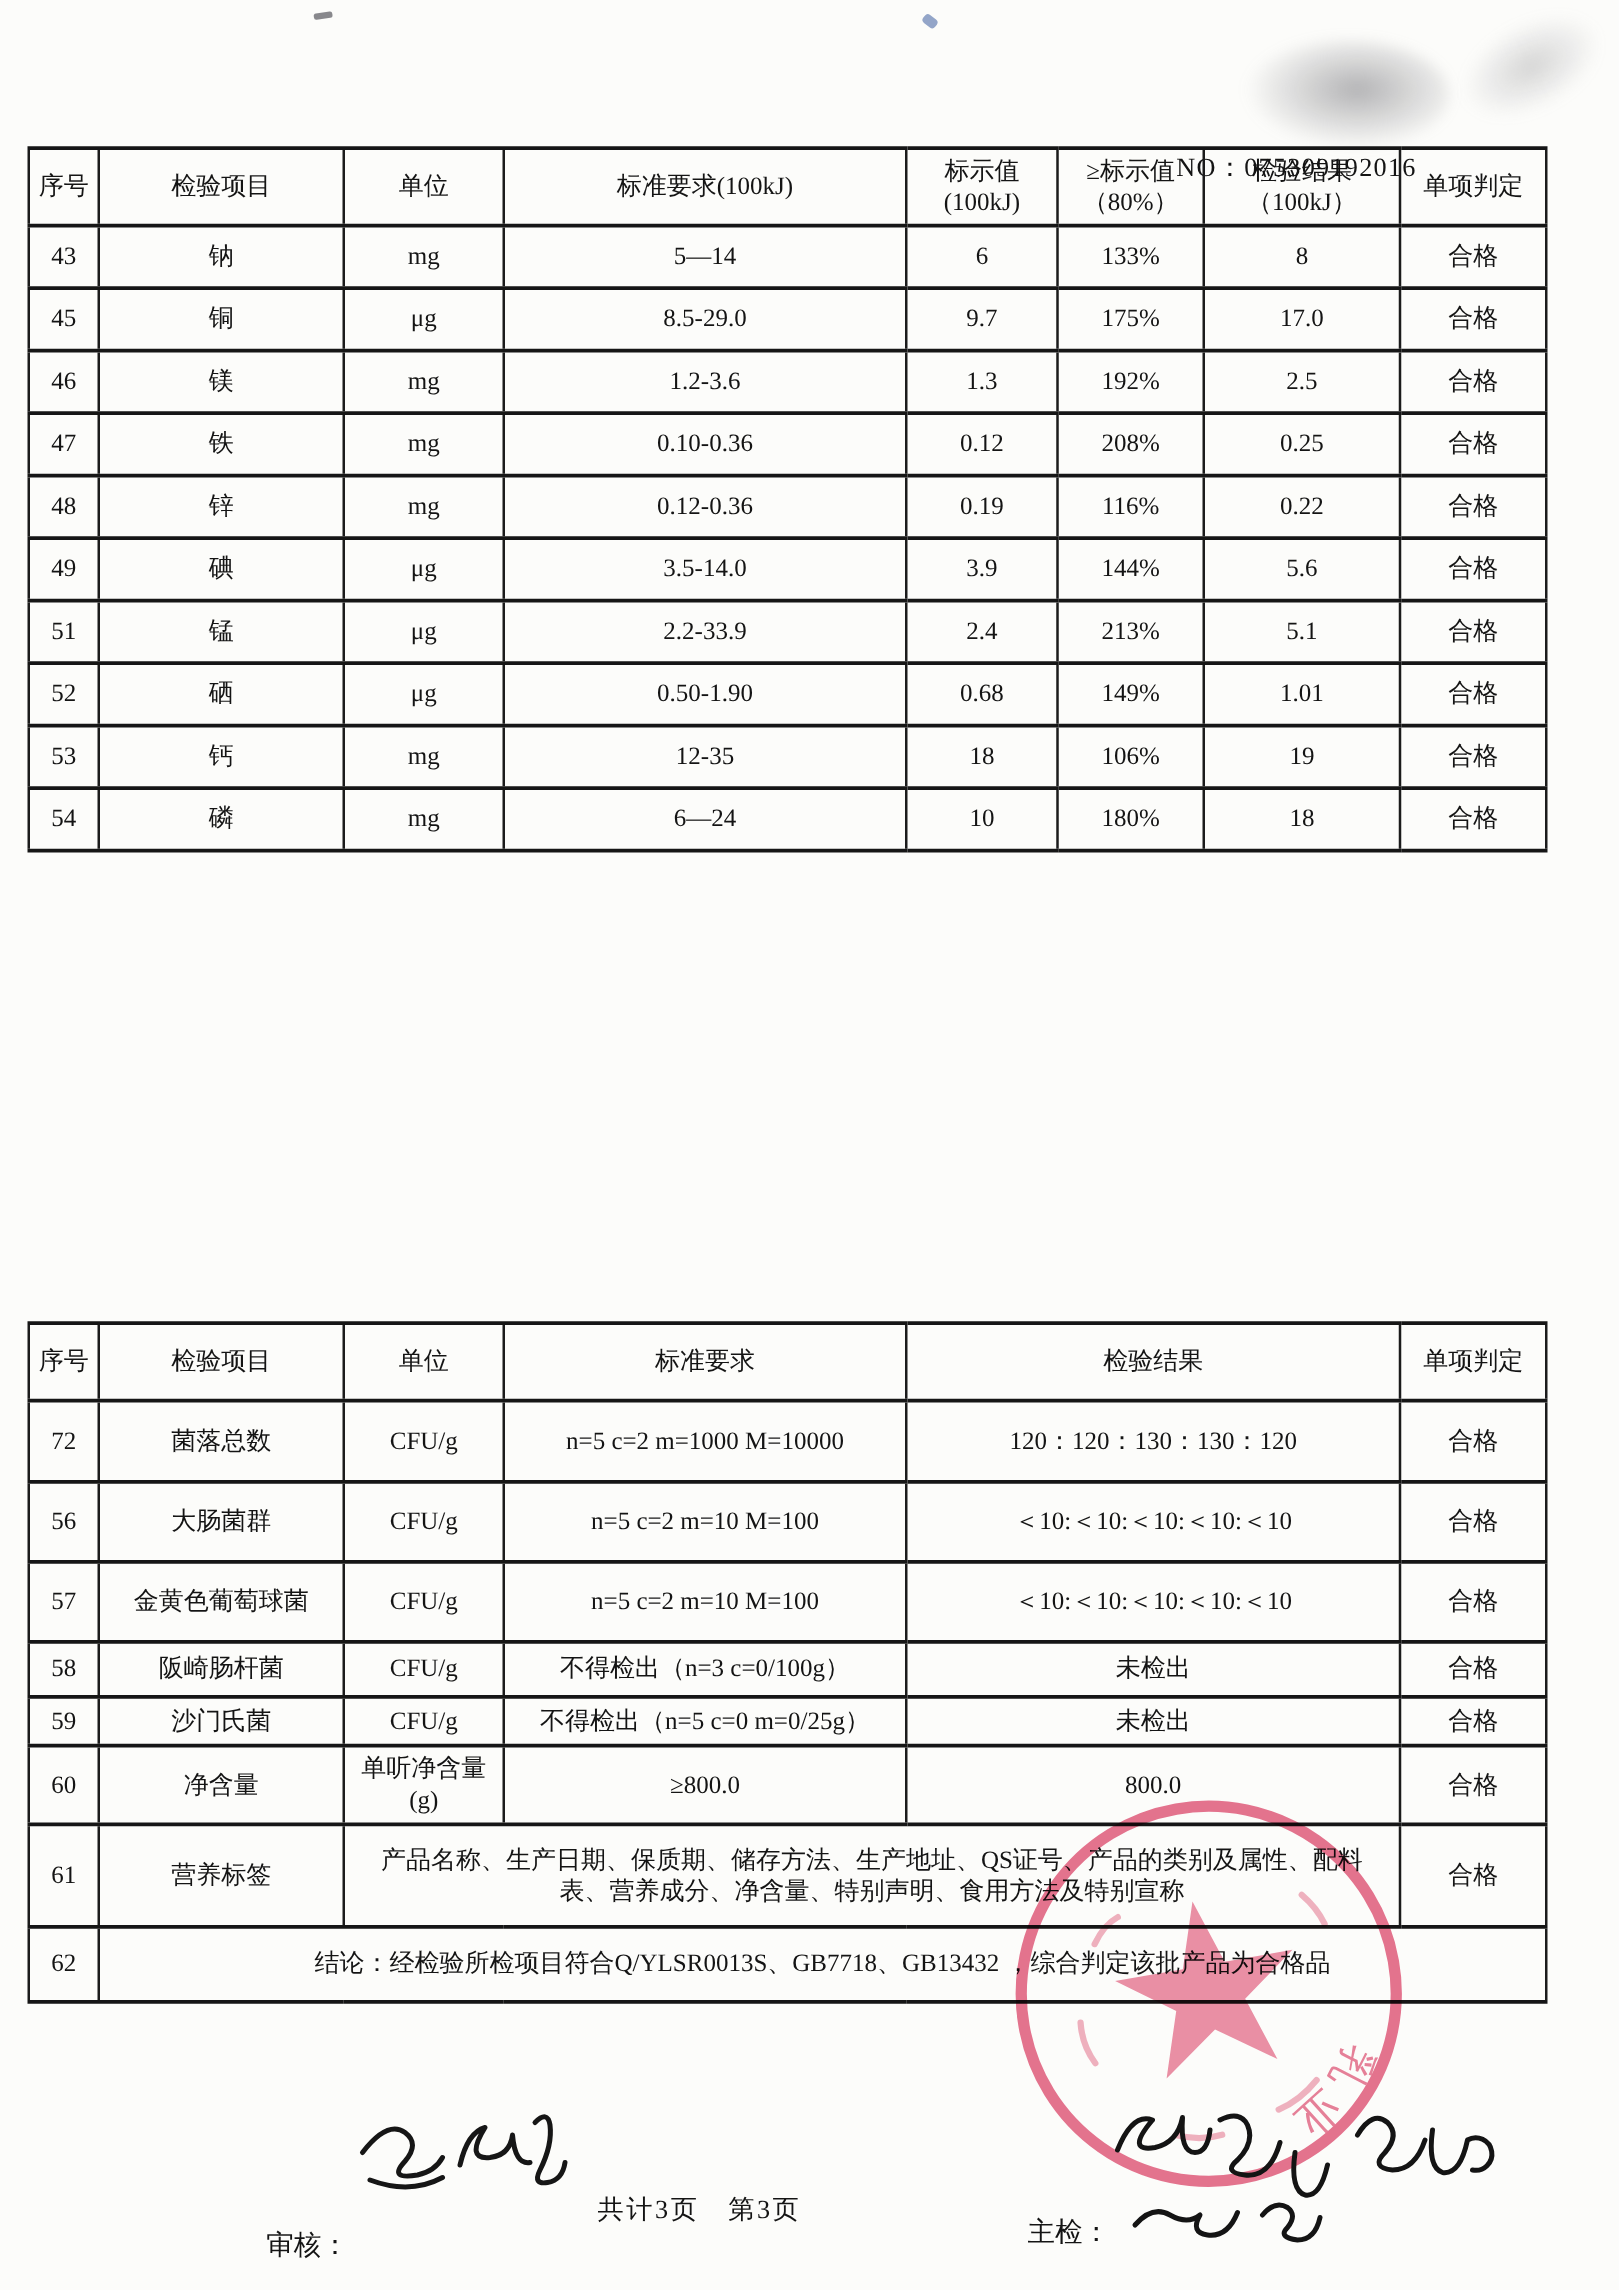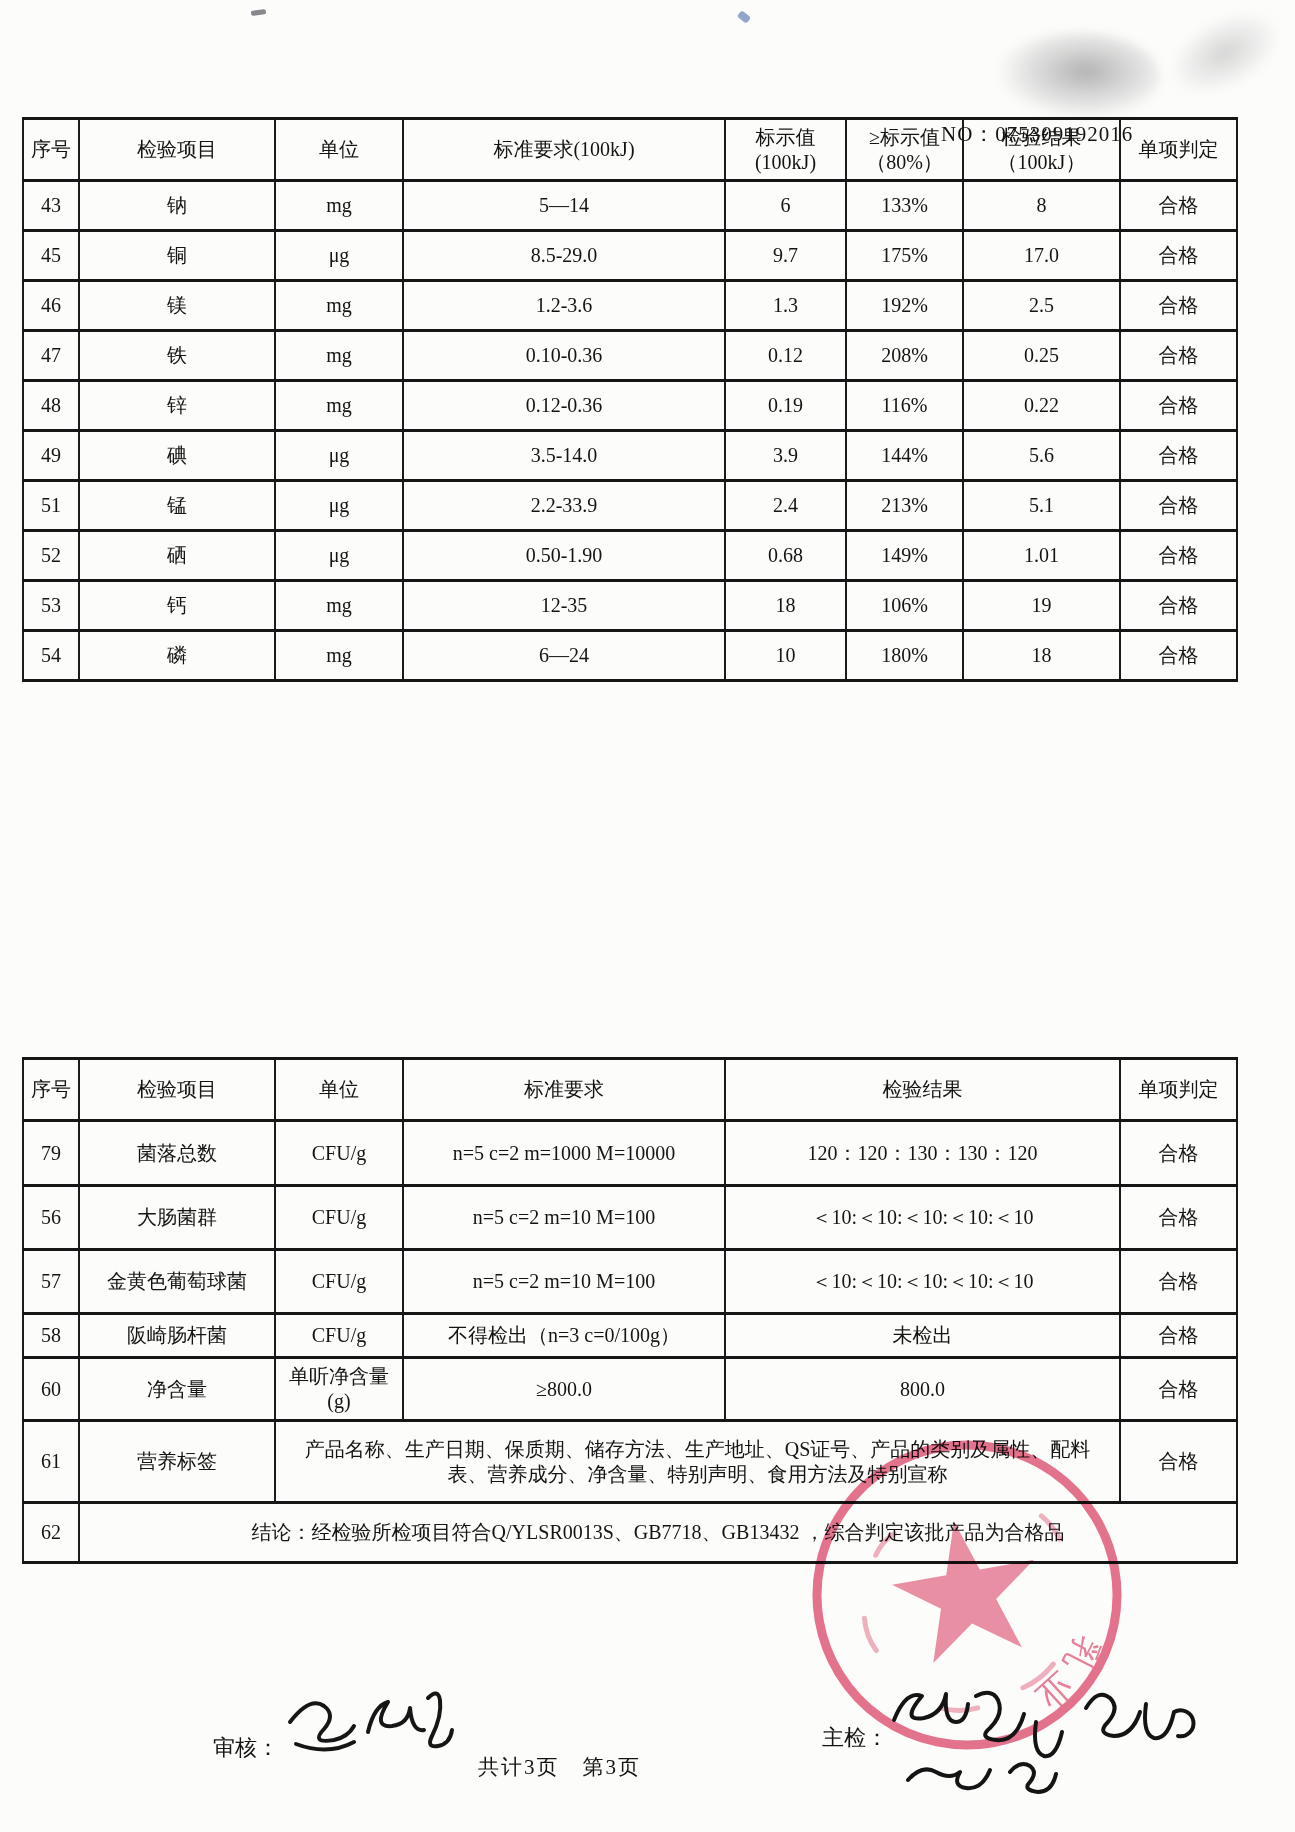--- a/index.html
+++ b/index.html
@@ -20,21 +20,21 @@
     border-top:3px solid #161616;border-bottom:3px solid #161616;
     text-align:center;vertical-align:middle;
     font-size:20px;font-weight:normal;line-height:1.25;
     white-space:pre-line;overflow:hidden;padding:2px 6px;
   }
   #minerals-table{left:22px;top:117px;width:1214px;}
   #micro-table{left:22px;top:1057px;width:1214px;}
   #minerals-table thead tr{height:62px;}
   #minerals-table tbody tr{height:50px;}
   .long-text{font-size:20px;text-align:center;padding:2px 10px;}
-  .footer-label{position:absolute;font-size:22px;}
+  .footer-label{position:absolute;font-size:22px;margin-top:48px;}
   .page-info{position:absolute;left:478px;top:1753px;font-size:21px;letter-spacing:2px;}
   .sig{position:absolute;z-index:4;}
   .stamp{position:absolute;left:792px;top:1420px;z-index:3;mix-blend-mode:multiply;}
 </style>
 </head>
 <body>
 
 <div class="page">
 
   <div class="speck" style="left:251px;top:10px;width:15px;height:5px;background:#4a4a52;opacity:.65;transform:rotate(-8deg);border-radius:2px;"></div>
@@ -188,21 +188,21 @@
           <th>序号</th>
           <th>检验项目</th>
           <th>单位</th>
           <th>标准要求</th>
           <th>检验结果</th>
           <th>单项判定</th>
         </tr>
       </thead>
     <tbody>
         <tr style="height: 65px;">
-          <td>79</td>
+          <td>72</td>
           <td>菌落总数</td>
           <td>CFU/g</td>
           <td>n=5 c=2 m=1000 M=10000</td>
           <td>120：120：130：130：120</td>
           <td>合格</td>
         </tr>
         <tr style="height: 64px;">
           <td>56</td>
           <td>大肠菌群</td>
           <td>CFU/g</td>
@@ -216,20 +216,28 @@
           <td>CFU/g</td>
           <td>n=5 c=2 m=10 M=100</td>
           <td>＜10:＜10:＜10:＜10:＜10</td>
           <td>合格</td>
         </tr>
         <tr style="height: 44px;">
           <td>58</td>
           <td>阪崎肠杆菌</td>
           <td>CFU/g</td>
           <td>不得检出（n=3 c=0/100g）</td>
+          <td>未检出</td>
+          <td>合格</td>
+        </tr>
+        <tr style="height: 39px;">
+          <td>59</td>
+          <td>沙门氏菌</td>
+          <td>CFU/g</td>
+          <td>不得检出（n=5 c=0  m=0/25g）</td>
           <td>未检出</td>
           <td>合格</td>
         </tr>
         <tr style="height: 63px;">
           <td>60</td>
           <td>净含量</td>
           <td>单听净含量
 (g)</td>
           <td>≥800.0</td>
           <td>800.0</td>

